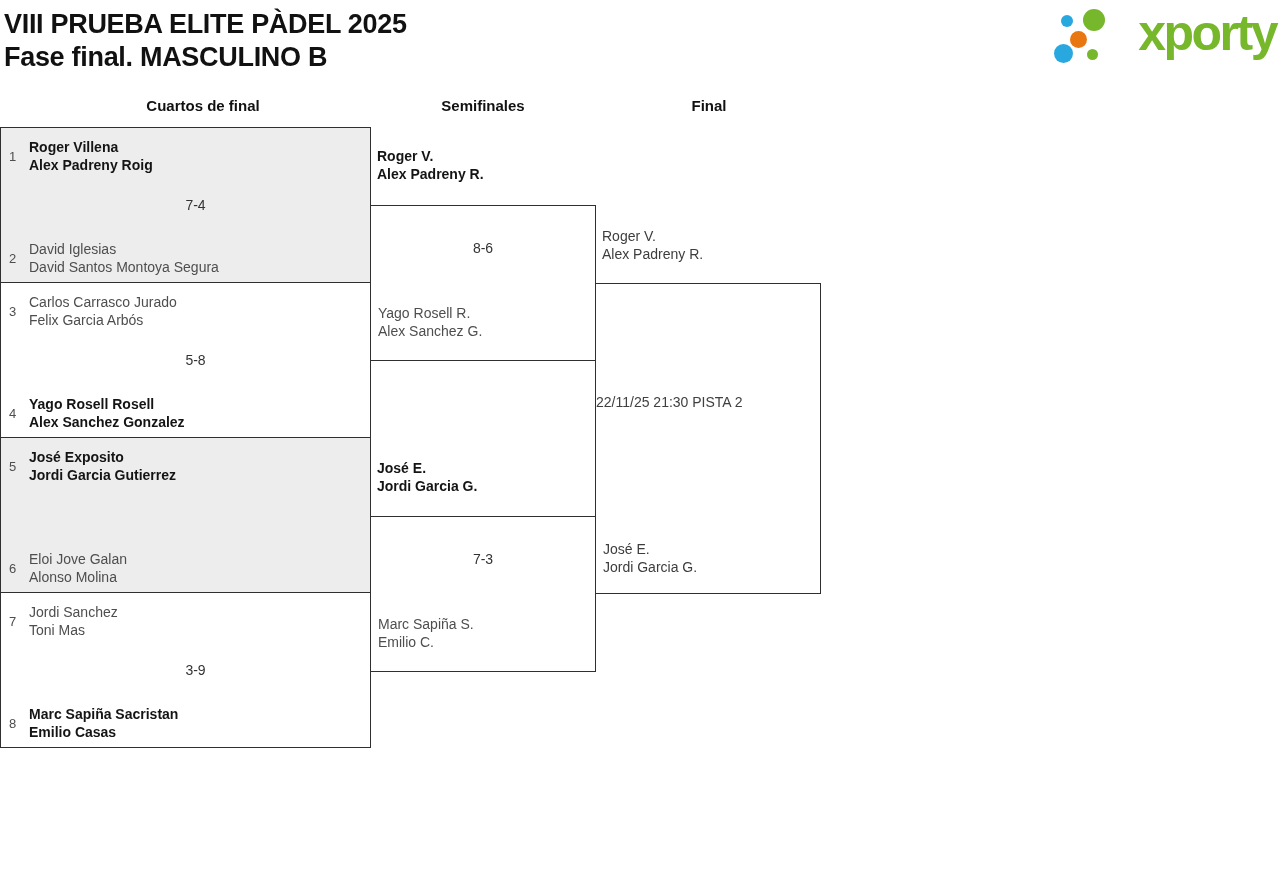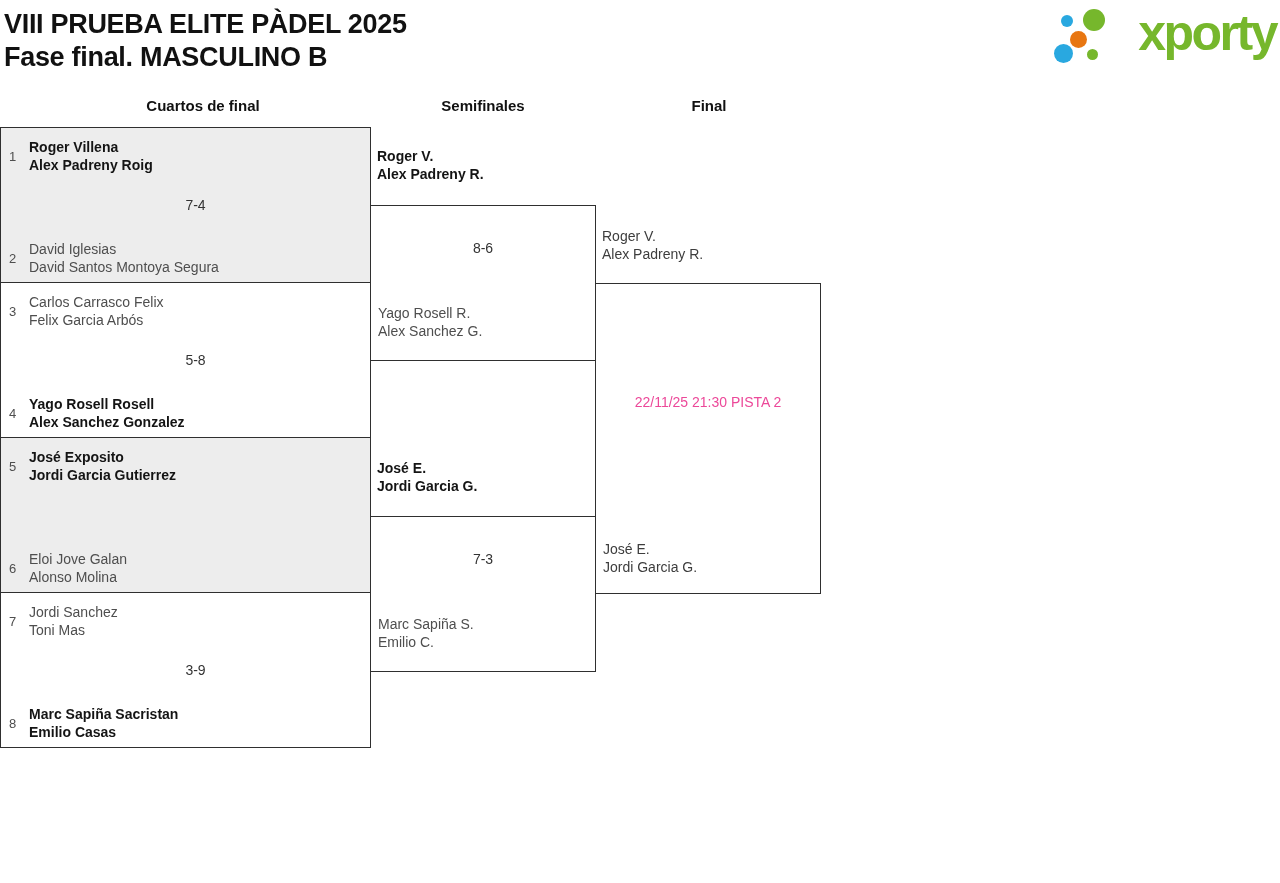--- a/index.html
+++ b/index.html
@@ -104,23 +104,22 @@
   .adv.neutral { color: #3d3d3d; }
   .adv-sf1 { left: 377px; top: 147px; }
   .adv-sf2 { left: 377px; top: 459px; }
   .adv-final-top { left: 602px; top: 227px; }
 
   
   .schedule {
     position: absolute;
     left: 0; right: 0;
     top: 110px;
-    text-align: center;
     font-size: 14px;
-    color: #ec4899;
+    color: #404040;
     white-space: nowrap;
   }
   .final-bottom-pair {
     position: absolute;
     left: 7px;
     bottom: 17px;
     font-size: 14px;
     line-height: 18px;
     color: #3d3d3d;
   }
@@ -163,21 +162,21 @@
         <div>David Iglesias</div>
         <div>David Santos Montoya Segura</div>
       </span>
     </div>
   </div>
 
   <div class="box qf qf2">
     <div class="pair pair-top">
       <span class="seed">3</span>
       <span class="team">
-        <div>Carlos Carrasco Felix</div>
+        <div>Carlos Carrasco Jurado</div>
         <div>Felix Garcia Arbós</div>
       </span>
     </div>
     <div class="score">5-8</div>
     <div class="pair pair-bottom">
       <span class="seed">4</span>
       <span class="team win">
         <div>Yago Rosell Rosell</div>
         <div>Alex Sanchez Gonzalez</div>
       </span>

